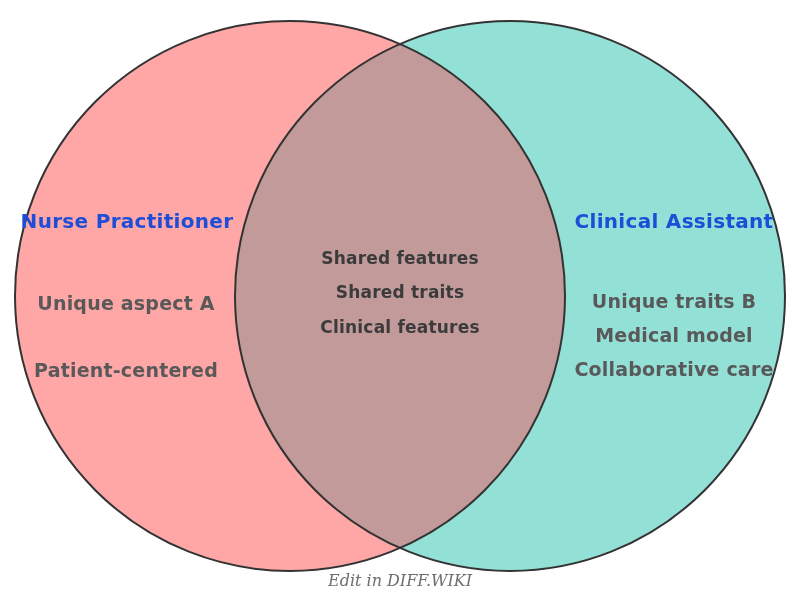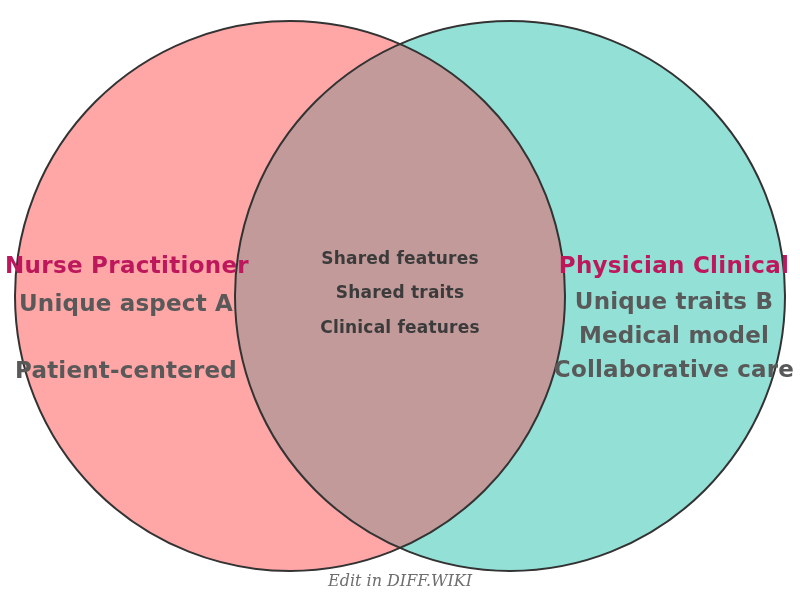--- a/index.html
+++ b/index.html
@@ -21,27 +21,26 @@
     top: 0;
   }
   .label {
     position: absolute;
     transform: translate(-50%, -50%);
     white-space: nowrap;
     font-weight: bold;
     line-height: 1;
   }
   .circle-title {
-    font-size: 23px;
-    color: #be185d;
+    font-size: 20px;
+    color: #1d4ed8;
     letter-spacing: 0.3px;
-    margin-top: 44px;
   }
   .side-item {
-    font-size: 23px;
+    font-size: 19px;
     color: #595959;
     letter-spacing: 0.2px;
   }
   .center-item {
     font-size: 17px;
     color: #3b3b3b;
     letter-spacing: 0.2px;
   }
   .footer-credit {
     font-family: "DejaVu Serif", serif;
@@ -65,21 +64,21 @@
     </defs>
     <circle cx="290" cy="296" r="275" fill="#ffa6a6"></circle>
     <circle cx="510" cy="296" r="275" fill="#93e0d6"></circle>
     <circle cx="510" cy="296" r="275" clip-path="url(#clip-left-circle)" fill="#c29a9a"></circle>
     <circle cx="290" cy="296" r="275" fill="none" stroke-width="2" stroke="#333333"></circle>
     <circle cx="510" cy="296" r="275" fill="none" stroke-width="2" stroke="#333333"></circle>
   </svg>
 
   <div class="label circle-title" style="left:127px; top:221px;">Nurse Practitioner</div>
 
-  <div class="label circle-title" style="left:674px; top:221px;">Physician Clinical</div>
+  <div class="label circle-title" style="left:674px; top:221px;">Clinical Assistant</div>
 
   <div class="label side-item" style="left:126px; top:303px;">Unique aspect A</div>
   <div class="label side-item" style="left:126px; top:370px;">Patient-centered</div>
 
   <div class="label center-item" style="left:400px; top:258px;">Shared features</div>
   <div class="label center-item" style="left:400px; top:292px;">Shared traits</div>
   <div class="label center-item" style="left:400px; top:327px;">Clinical features</div>
 
   <div class="label side-item" style="left:674px; top:301px;">Unique traits B</div>
   <div class="label side-item" style="left:674px; top:335px;">Medical model</div>

